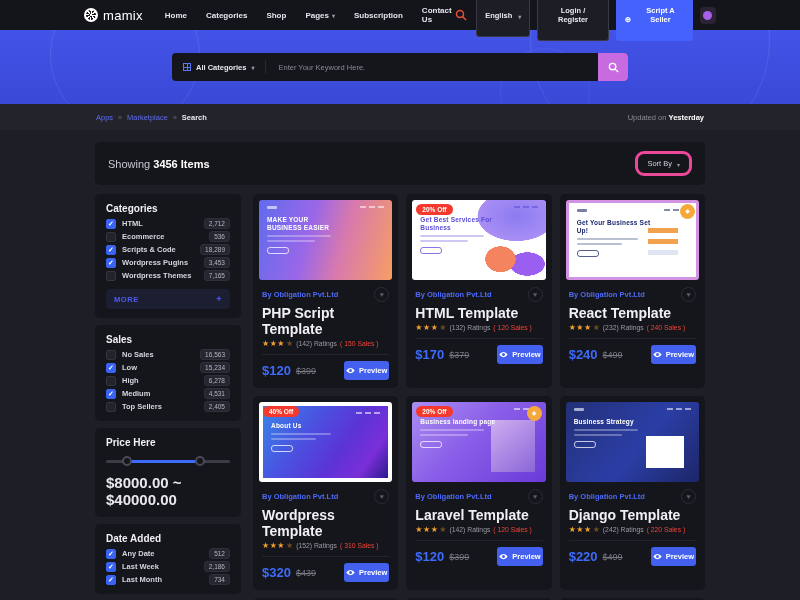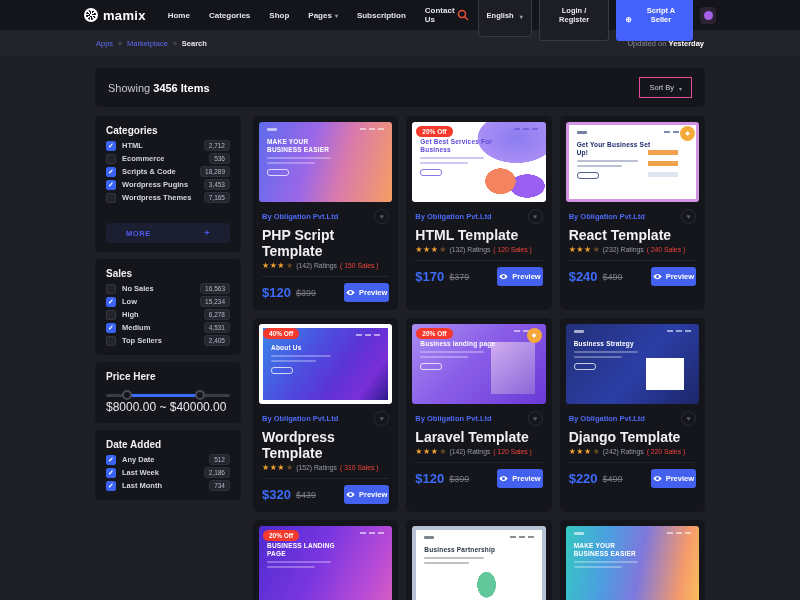--- a/index.html
+++ b/index.html
@@ -3,21 +3,21 @@
 <meta charset="utf-8">
 <style>
   *{margin:0;padding:0;box-sizing:border-box}
   body{font-family:"Liberation Sans",sans-serif;background:#0e0e13}
   .page{width:800px;height:600px;overflow:hidden;background:#1e1e26;position:relative}
 
   
   .navbar{height:30px;background:#14141b;display:flex;align-items:center;padding:0 84px;position:relative;z-index:5}
   .brand{display:flex;align-items:center;gap:5px;margin-right:22px}
   .logo-icon{width:14px;height:14px;border-radius:50%;background:repeating-conic-gradient(#ffffff 0 22deg,#14141b 22deg 44deg);border:2px solid #fff}
-  .brand-name{color:#fff;font-weight:bold;font-size:13px;letter-spacing:.3px}
+  .brand-name{color:#fff;font-weight:normal;font-size:13px;letter-spacing:.3px}
   .menu{display:flex;gap:19px}
   .mi{color:#e4e4ec;font-size:8px;font-weight:bold;text-decoration:none;display:flex;align-items:center;gap:3px;cursor:pointer}
   .car{font-size:6px;color:#9a9aa6}
   .nav-right{margin-left:auto;display:flex;align-items:center;gap:7px}
   .nav-search{background:none;border:none;cursor:pointer;display:flex;margin-right:2px}
   .pill-btn{background:#1d1d25;border:1px solid #3a3a44;border-radius:3px;color:#e8e8ee;font-size:7.5px;font-weight:bold;padding:16px 8px;display:flex;align-items:flex-end;gap:6px;cursor:pointer}
   .seller-btn{background:#4662fc;border:1px solid #4662fc;color:#fff}
   .avatar-wrap{width:17px;height:17px;border-radius:4px;background:#2b2333;display:flex;align-items:center;justify-content:center;cursor:pointer}
   .avatar-dot{width:9px;height:9px;border-radius:50%;background:#a85fe8}
 
@@ -43,43 +43,43 @@
   .crumb-sep{color:#6a6a74;margin:0 5px;font-size:7px}
   .crumb-cur{color:#e8e8ee;font-weight:bold}
   .updated{margin-left:auto;color:#8a8a94}
   .updated b{color:#fff}
 
   
   .main{padding:12px 95px 0}
   .results-head{background:#15151c;border-radius:5px;padding:9px 13px;display:flex;align-items:center;margin-bottom:9px}
   .showing{color:#c8c8d0;font-size:11px}
   .showing b{color:#fff}
-  .sort-btn{margin-left:auto;background:none;border:1px solid #ec4899;border-radius:0;color:#d0d0d8;font-size:7.5px;padding:5px 9px;display:flex;align-items:flex-end;gap:5px;cursor:pointer}
+  .sort-btn{margin-left:auto;background:none;border:3px solid #ec4899;border-radius:9px;color:#d0d0d8;font-size:7.5px;padding:5px 9px;display:flex;align-items:flex-end;gap:5px;cursor:pointer}
 
   .content{display:flex;gap:12px;align-items:flex-start}
 
   
   .sidebar{width:146px;flex:none;display:flex;flex-direction:column;gap:7px}
   .fsection{background:#15151c;border-radius:5px;padding:9px 11px}
   .ftitle{color:#f0f0f5;font-size:10px;font-weight:bold;margin-bottom:4px}
   .frow{display:flex;align-items:center;gap:6px;margin-top:2px;cursor:pointer}
   .cb{width:10px;height:10px;flex:none;border-radius:2px;background:#23232c;border:1px solid #35353f;display:inline-flex;align-items:center;justify-content:center}
   .cb i{font-style:normal;font-size:7px;line-height:1;color:#fff;font-weight:bold;display:none}
   .cb.on{background:#3a63f3;border-color:#3a63f3}
   .cb.on i{display:block}
   .flabel{color:#d5d5dd;font-size:7.5px;font-weight:bold}
   .fcount{margin-left:auto;background:#262630;border:1px solid #30303a;border-radius:3px;padding:1px 4px;font-size:6.5px;color:#b5b5c0}
-  .more-row{margin-top:20px;background:#1c1f31;border-radius:4px;padding:5px 20px;display:flex;align-items:center;color:#4f5af0;font-size:7.5px;font-weight:bold;letter-spacing:.6px;cursor:pointer}
+  .more-row{margin-top:8px;background:#1c1f31;border-radius:4px;padding:5px 8px;display:flex;align-items:center;color:#4f5af0;font-size:7.5px;font-weight:bold;letter-spacing:.6px;cursor:pointer}
   .more-plus{margin-left:auto;font-size:9px}
   .slider{position:relative;height:10px;margin-top:8px}
   .track{position:absolute;top:4px;left:0;right:0;height:3px;border-radius:2px;background:#3c3c46}
   .fill{position:absolute;top:4px;left:16%;width:60%;height:3px;border-radius:2px;background:#3d6bfa}
   .handle{position:absolute;top:0;width:10px;height:10px;border-radius:50%;background:#15151c;border:2px solid #4a4a56;cursor:pointer}
   .h1{left:13%}.h2{left:72%}
-  .price-val{color:#e8e8ee;font-size:12px;font-weight:normal}
+  .price-val{margin-top:8px;color:#e8e8ee;font-size:15px;font-weight:bold}
 
   
   .grid{flex:1;display:grid;grid-template-columns:repeat(3,1fr);gap:8px;align-content:start}
   .card{background:#15151c;border-radius:5px;overflow:hidden}
   .thumb{position:relative;padding:6px 6px 0;height:86px;cursor:pointer}
   .mini{height:100%;border-radius:3px;position:relative;overflow:hidden}
   .mini-logo{position:absolute;top:6px;left:8px;width:10px;height:2.5px;border-radius:1px;background:currentColor;opacity:.6}
   .mini-top{position:absolute;top:6px;right:8px;display:flex;gap:3px}
   .mini-top i{width:6px;height:1.5px;background:currentColor;opacity:.55}
   .mini-head{margin:16px 0 0 8px;width:58%;font-size:6.5px;font-weight:bold;line-height:1.2;letter-spacing:.2px}
@@ -156,20 +156,40 @@
       <button class="pill-btn seller-btn">
           <span>⊕</span>
           <span>Script A Seller</span>
         </button>
       <div class="avatar-wrap">
           <span class="avatar-dot"></span>
         </div>
     </div>
   </header>
 
+  <section class="hero">
+    <div class="ring r1"></div>
+    <div class="ring r2"></div>
+    <div class="ring r3"></div>
+    <div class="searchbar">
+      <div class="cat-select">
+        <span class="grid-icon"></span>
+        <span>All Categories</span>
+        <span class="car">▾</span>
+      </div>
+      <span class="sb-div"></span>
+      <input class="search-input" placeholder="Enter Your Keyword Here." style="">
+      <button class="search-go">
+        <svg width="11" height="11" viewBox="0 0 24 24" fill="none" stroke="#ffffff" stroke-width="3">
+            <circle cx="10" cy="10" r="7"></circle>
+            <line x1="15" y1="15" x2="22" y2="22"></line>
+          </svg>
+      </button>
+    </div>
+  </section>
 
   <div class="crumb-bar">
     <a class="crumb-link">Apps</a>
     <span class="crumb-sep">»</span>
     <a class="crumb-link">Marketplace</a>
     <span class="crumb-sep">»</span>
     <span class="crumb-cur">Search</span>
     <span class="updated"><span>Updated on</span> <b>Yesterday</b></span>
   </div>
 

